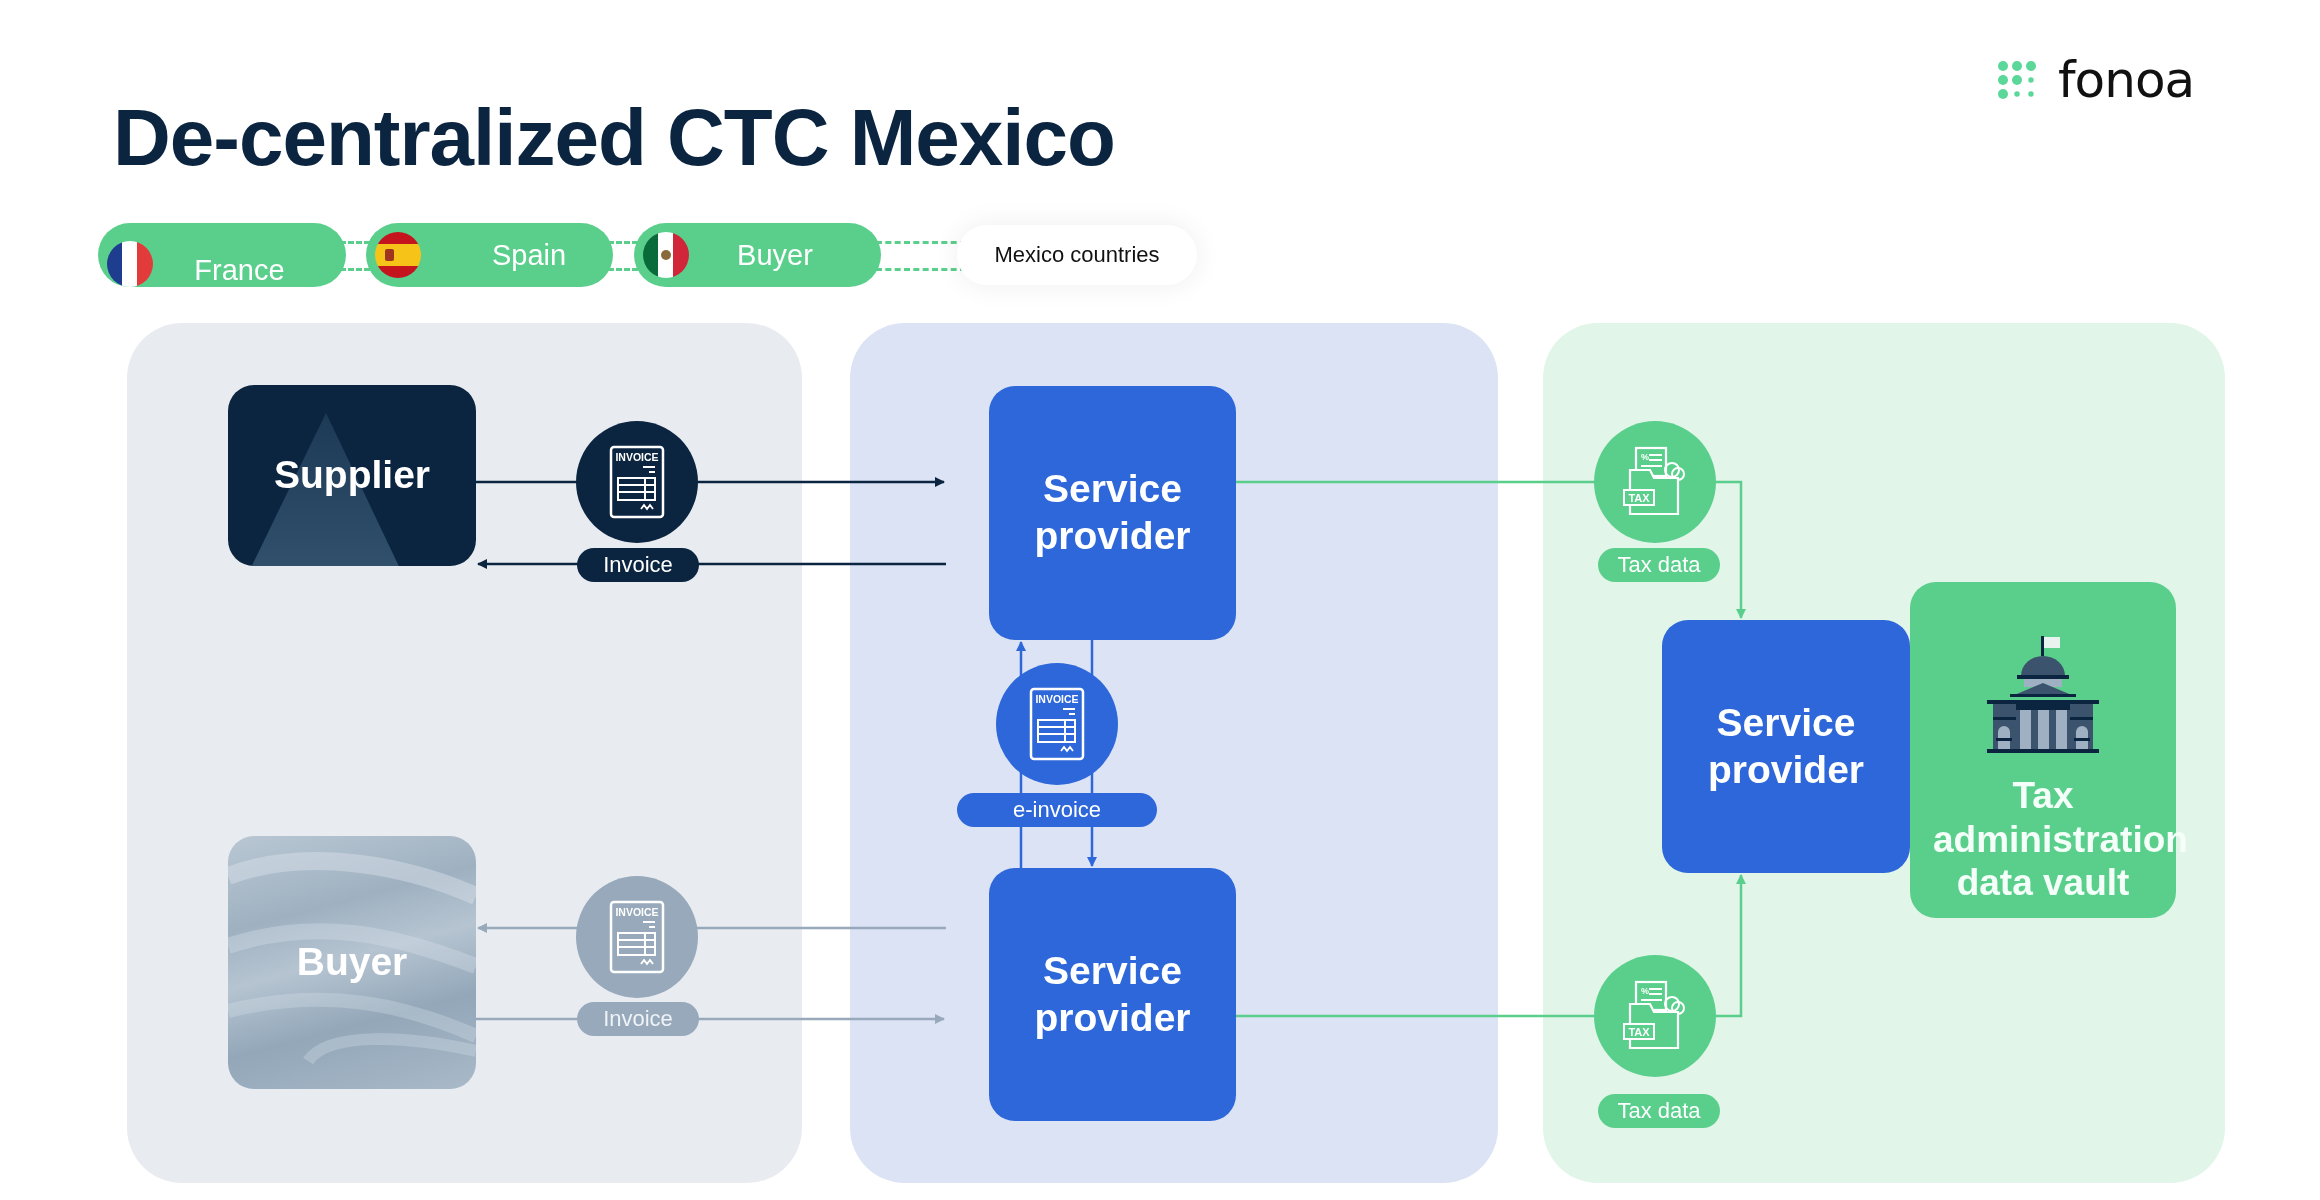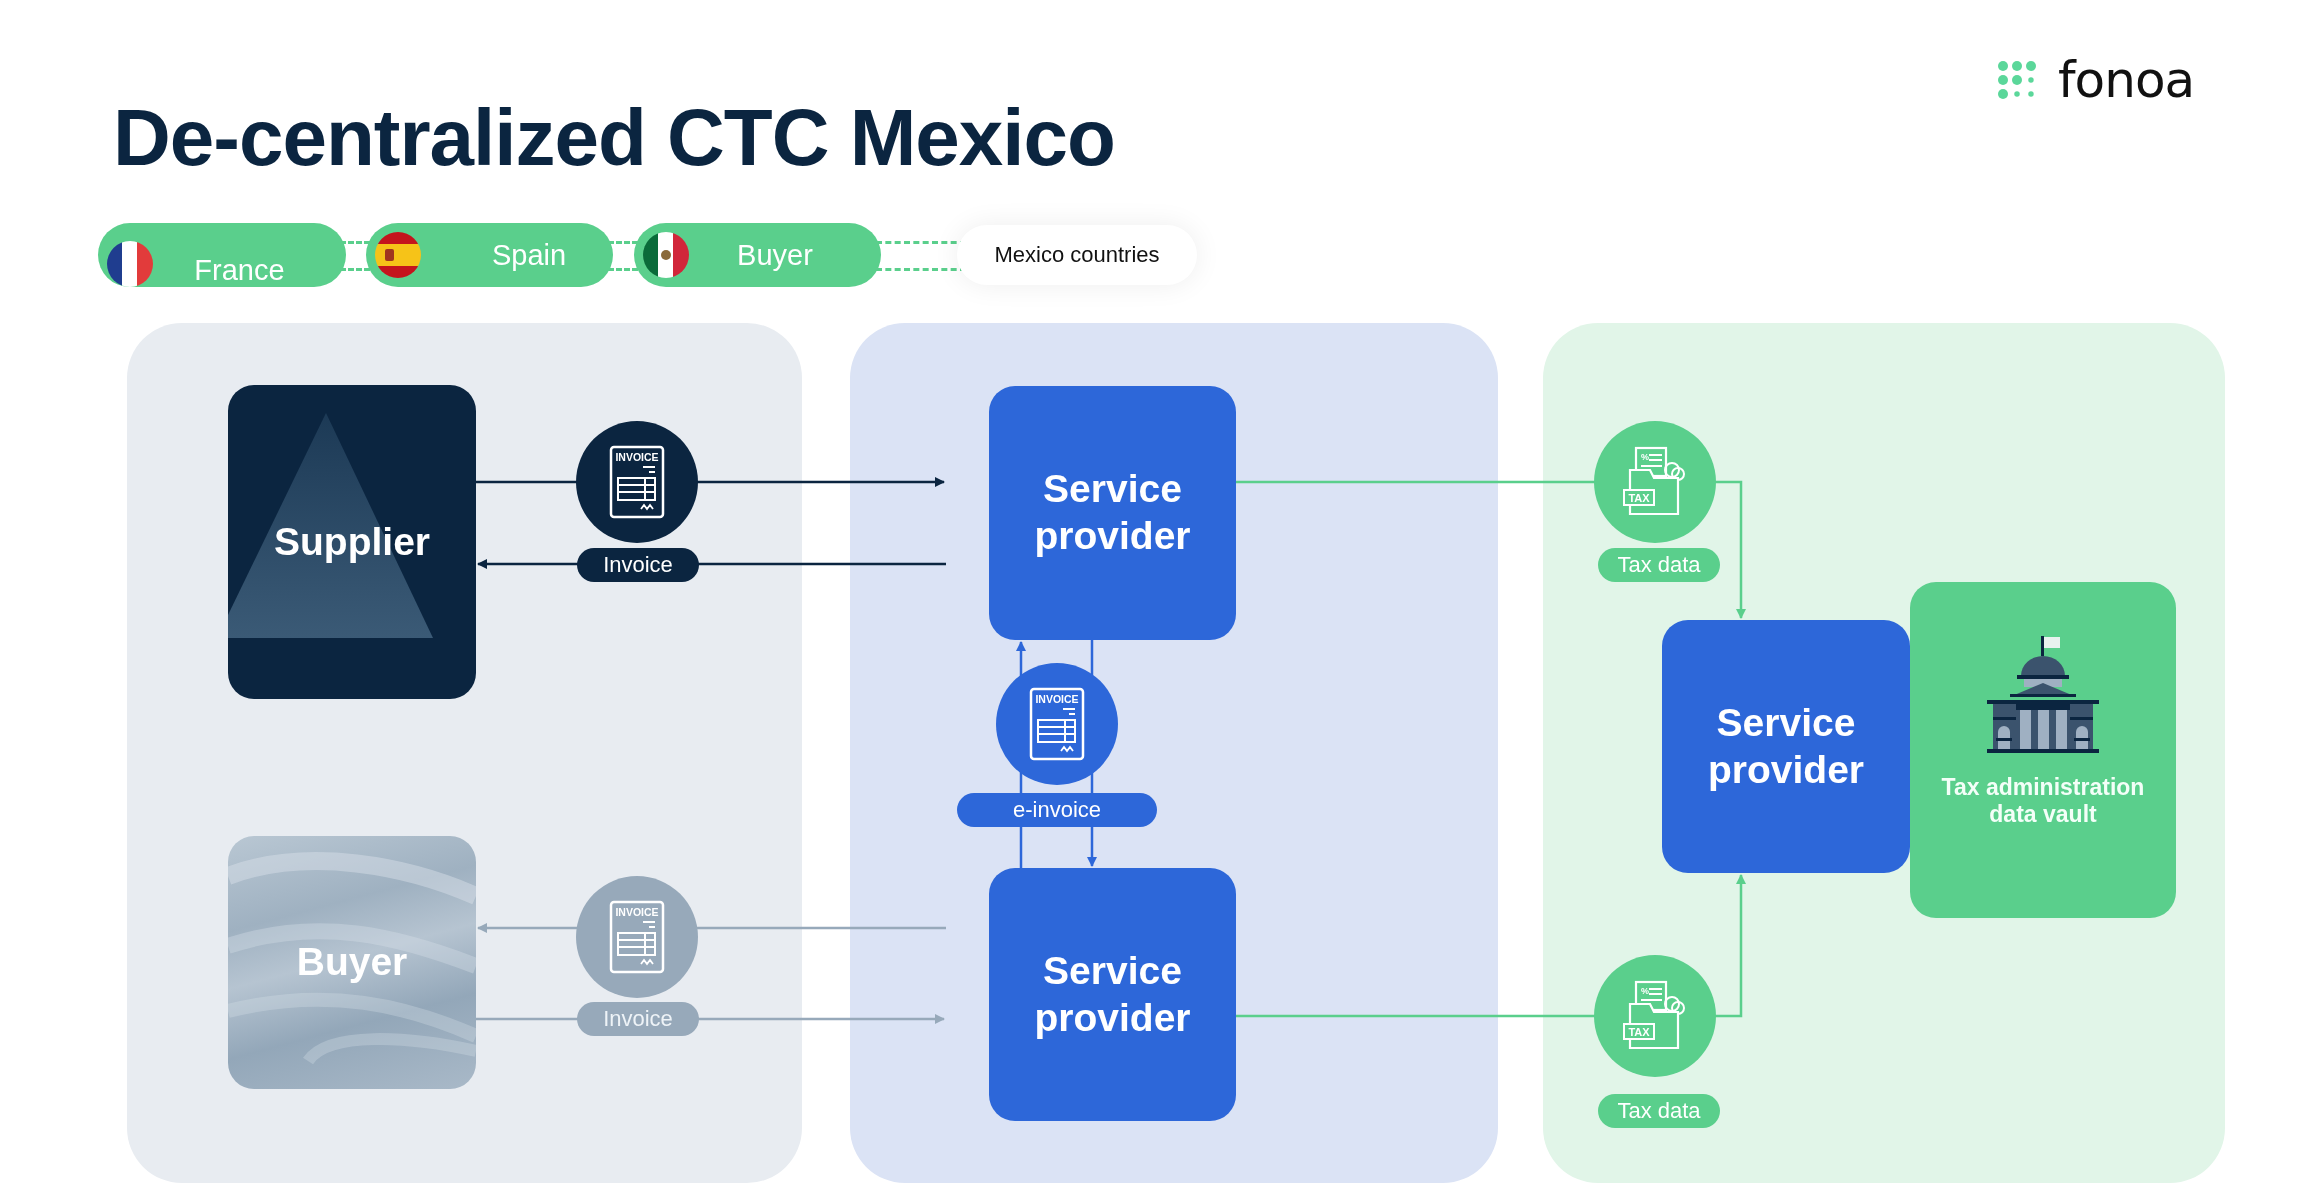--- a/index.html
+++ b/index.html
@@ -29,29 +29,29 @@
 
   
   .panel { top:323px; height:860px; border-radius:55px; }
   .panel-left { left:127px; width:675px; background:#e8ecf1; }
   .panel-mid { left:850px; width:648px; background:#dbe3f5; }
   .panel-right { left:1543px; width:682px; background:#e1f5e8; }
 
   
   .box { border-radius:26px; display:flex; align-items:center; justify-content:center; text-align:center;
          color:#ffffff; font-weight:700; font-size:39px; line-height:1.2; overflow:hidden; }
-  .supplier { left:228px; top:385px; width:248px; height:314px; background:#0b2540; position:absolute; }
+  .supplier { left:228px; top:385px; width:248px; height:181px; background:#0b2540; position:absolute; }
   .buyer { left:228px; top:836px; width:248px; height:253px; position:absolute;
            background:linear-gradient(165deg,#b9c7d3 0%,#9fb1c1 30%,#b6c4d1 48%,#93a7b9 70%,#a9b9c8 100%); }
   .sp { background:#2d67d9; position:absolute;margin-left:43px; }
   .sp-top { left:946px; top:386px; width:247px; height:254px; }
   .sp-bot { left:946px; top:868px; width:247px; height:253px; }
   .sp-right { left:1619px; top:620px; width:248px; height:253px; }
   .vault { left:1910px; top:582px; width:266px; height:336px; background:#5acf8c; border-radius:26px; position:absolute;
-           display:flex; flex-direction:column; align-items:center; color:#f3fff8; font-weight:700; font-size:23px; text-align:center; line-height:1.18; }
+           display:flex; flex-direction:column; align-items:center; color:#f3fff8; font-weight:700; font-size:37px; text-align:center; line-height:1.18; }
   .vault .vault-label { margin-top:10px; }
   .box-label { position:relative; z-index:2; }
 
   
   .circle { width:122px; height:122px; border-radius:50%; display:flex; align-items:center; justify-content:center; position:absolute; }
   .tag { height:34px; border-radius:17px; display:flex; align-items:center; justify-content:center; font-size:22px; position:absolute; }
   .dark { background:#0b2540; color:#fff; }
   .grey { background:#97a9ba; color:#eef3f7; }
   .blue { background:#2d67d9; color:#fff; }
   .green { background:#5acf8c; color:#fff; }

